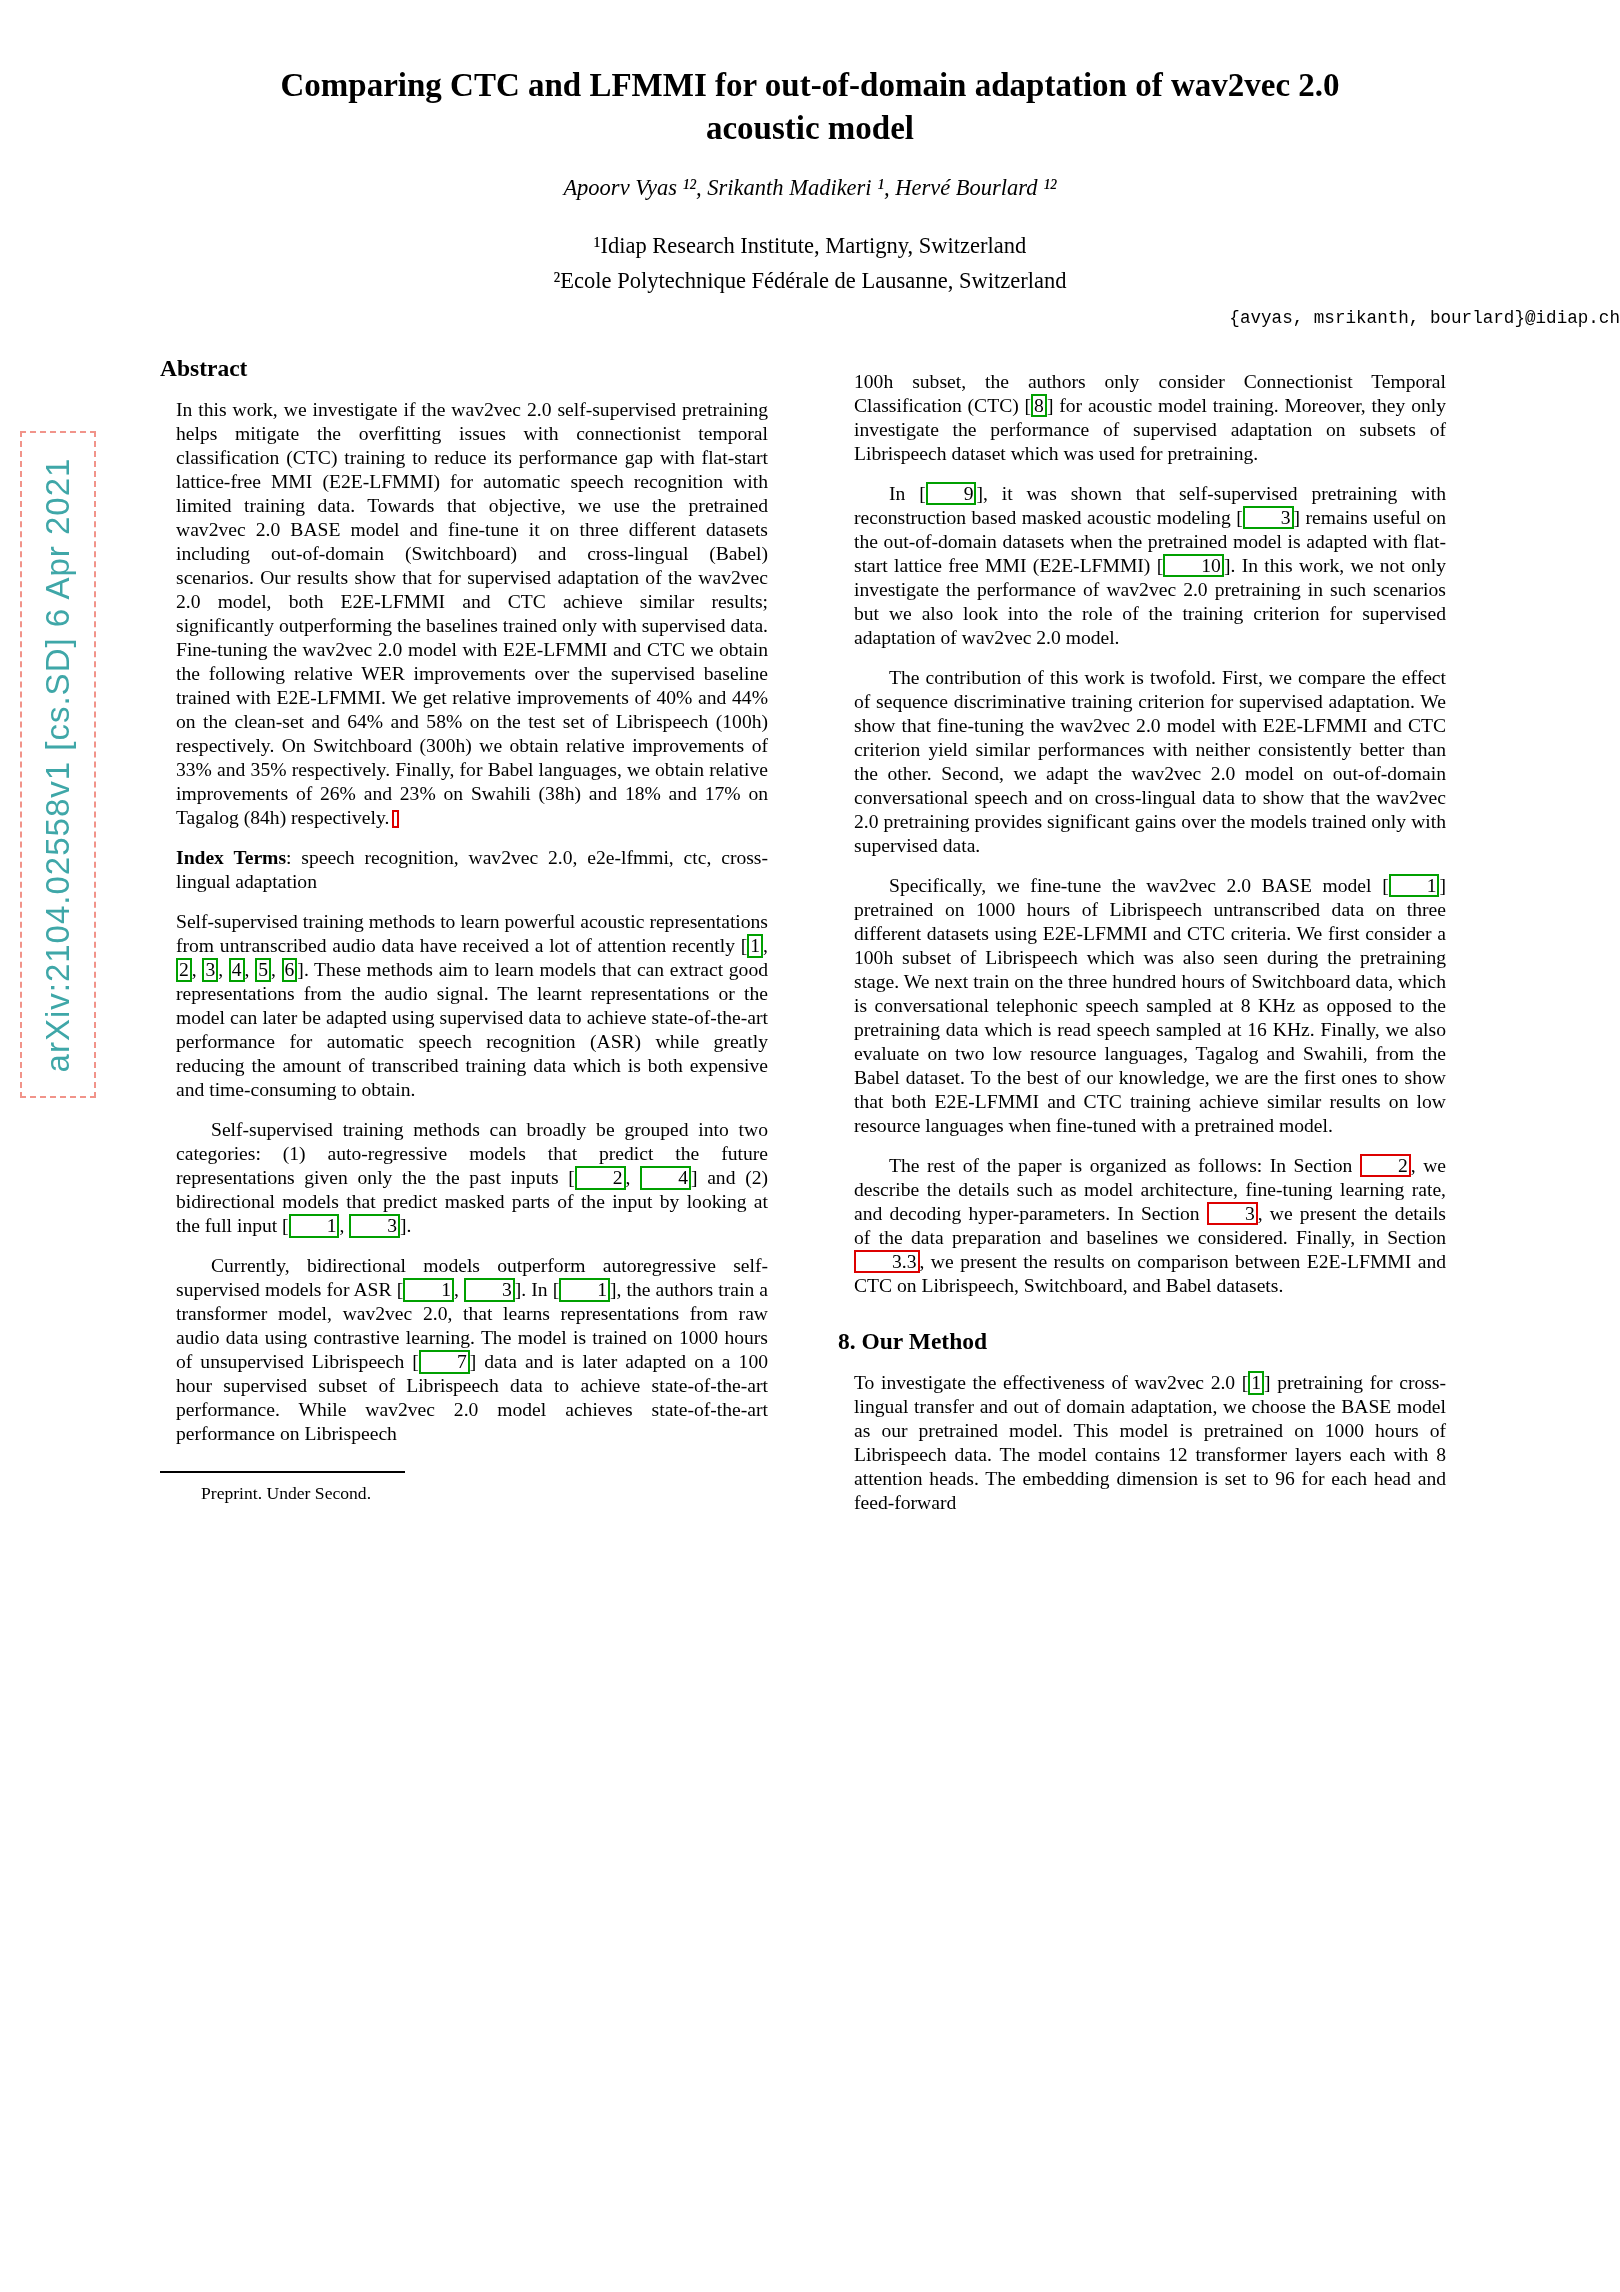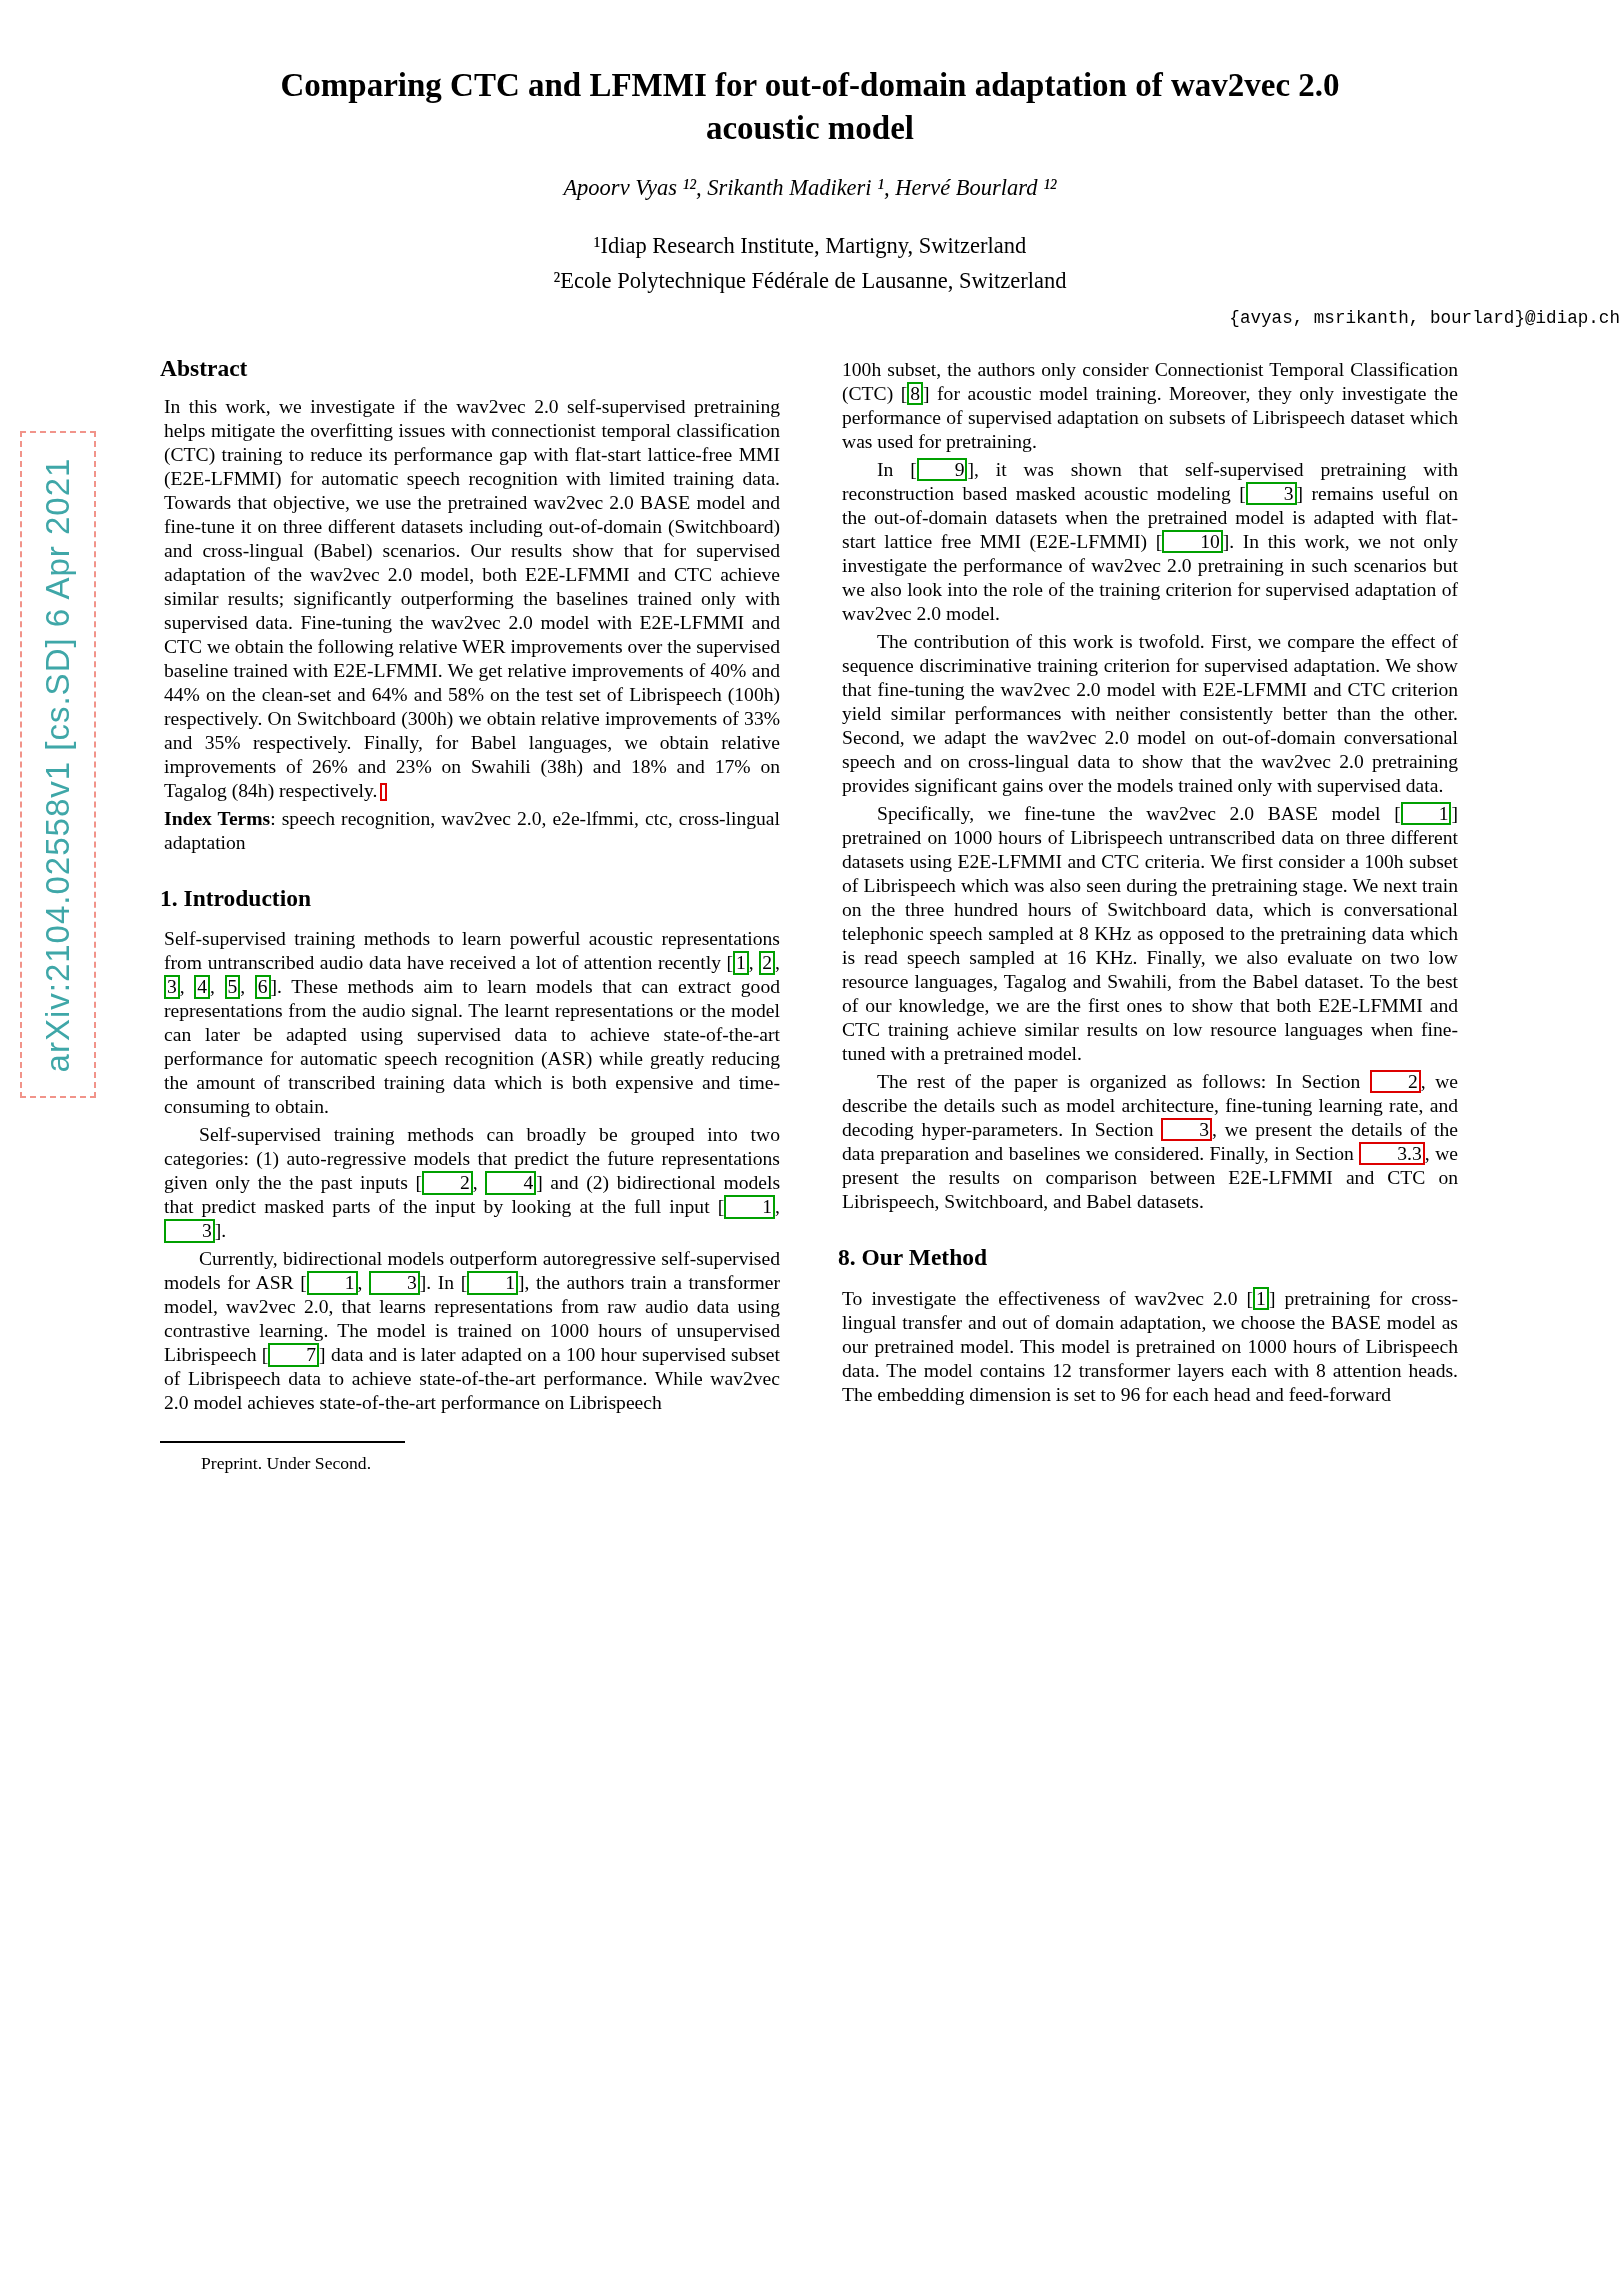--- a/index.html
+++ b/index.html
@@ -45,21 +45,21 @@
   }
   .col{
     width:624px;font-size:19.6px;line-height:24px;
     text-align:justify;hyphens:auto;-webkit-hyphens:auto;
   }
   .sec-heading{
     font-size:23.5px;font-weight:700;
     margin:29px 0 15.7px 0;line-height:1.2;
   }
   .col .sec-heading:first-child{margin-top:0;margin-bottom:12.7px;}
-  .para{margin:4px;}
+  .para{margin:16px;}
   .para.indent{text-indent:35px;}
   .bold{font-weight:700;}
   .cite{
     border:2px solid var(--cite);
     padding:0 1px;line-height:1;display:inline-block;
   }
   .ref{
     border:2px solid var(--ref);
     padding:0 1px;line-height:1;display:inline-block;
   }
@@ -91,21 +91,20 @@
       <div>²Ecole Polytechnique Fédérale de Lausanne, Switzerland</div>
     </div>
     <div class="emails">{avyas, msrikanth, bourlard}@idiap.ch</div>
   </div>
 
   <div class="columns">
     <div class="col">
         <div class="sec-heading">Abstract</div>
         <p class="para"><span>In this work, we investigate if the wav2vec 2.0 self-supervised pretraining helps mitigate the overfitting issues with connectionist temporal classification (CTC) training to reduce its performance gap with flat-start lattice-free MMI (E2E-LFMMI) for automatic speech recognition with limited training data. Towards that objective, we use the pretrained wav2vec 2.0 BASE model and fine-tune it on three different datasets including out-of-domain (Switchboard) and cross-lingual (Babel) scenarios. Our results show that for supervised adaptation of the wav2vec 2.0 model, both E2E-LFMMI and CTC achieve similar results; significantly outperforming the baselines trained only with supervised data. Fine-tuning the wav2vec 2.0 model with E2E-LFMMI and CTC we obtain the following relative WER improvements over the supervised baseline trained with E2E-LFMMI. We get relative improvements of 40% and 44% on the clean-set and 64% and 58% on the test set of Librispeech (100h) respectively. On Switchboard (300h) we obtain relative improvements of 33% and 35% respectively. Finally, for Babel languages, we obtain relative improvements of 26% and 23% on Swahili (38h) and 18% and 17% on Tagalog (84h) respectively.</span><span class="marker"></span></p>
         <p class="para"><span class="bold">Index Terms</span><span>: speech recognition, wav2vec 2.0, e2e-lfmmi, ctc, cross-lingual adaptation</span></p>
-        <div class="sec-heading">1. Introduction</div>
         <p class="para"><span>Self-supervised training methods to learn powerful acoustic representations from untranscribed audio data have received a lot of attention recently [</span><span class="cite">1</span><span>, </span><span class="cite">2</span><span>, </span><span class="cite">3</span><span>, </span><span class="cite">4</span><span>, </span><span class="cite">5</span><span>, </span><span class="cite">6</span><span>]. These methods aim to learn models that can extract good representations from the audio signal. The learnt representations or the model can later be adapted using supervised data to achieve state-of-the-art performance for automatic speech recognition (ASR) while greatly reducing the amount of transcribed training data which is both expensive and time-consuming to obtain.</span></p>
         <p class="para indent"><span>Self-supervised training methods can broadly be grouped into two categories: (1) auto-regressive models that predict the future representations given only the the past inputs [</span><span class="cite">2</span><span>, </span><span class="cite">4</span><span>] and (2) bidirectional models that predict masked parts of the input by looking at the full input [</span><span class="cite">1</span><span>, </span><span class="cite">3</span><span>].</span></p>
         <p class="para indent"><span>Currently, bidirectional models outperform autoregressive self-supervised models for ASR [</span><span class="cite">1</span><span>, </span><span class="cite">3</span><span>]. In [</span><span class="cite">1</span><span>], the authors train a transformer model, wav2vec 2.0, that learns representations from raw audio data using contrastive learning. The model is trained on 1000 hours of unsupervised Librispeech [</span><span class="cite">7</span><span>] data and is later adapted on a 100 hour supervised subset of Librispeech data to achieve state-of-the-art performance. While wav2vec 2.0 model achieves state-of-the-art performance on Librispeech</span></p>
         <div class="footnote">
           <div class="footnote-rule"></div>
           <div class="footnote-text">Preprint. Under Second.</div>
         </div>
       </div>
     <div class="col">
         <p class="para"><span>100h subset, the authors only consider Connectionist Temporal Classification (CTC) [</span><span class="cite">8</span><span>] for acoustic model training. Moreover, they only investigate the performance of supervised adaptation on subsets of Librispeech dataset which was used for pretraining.</span></p>

